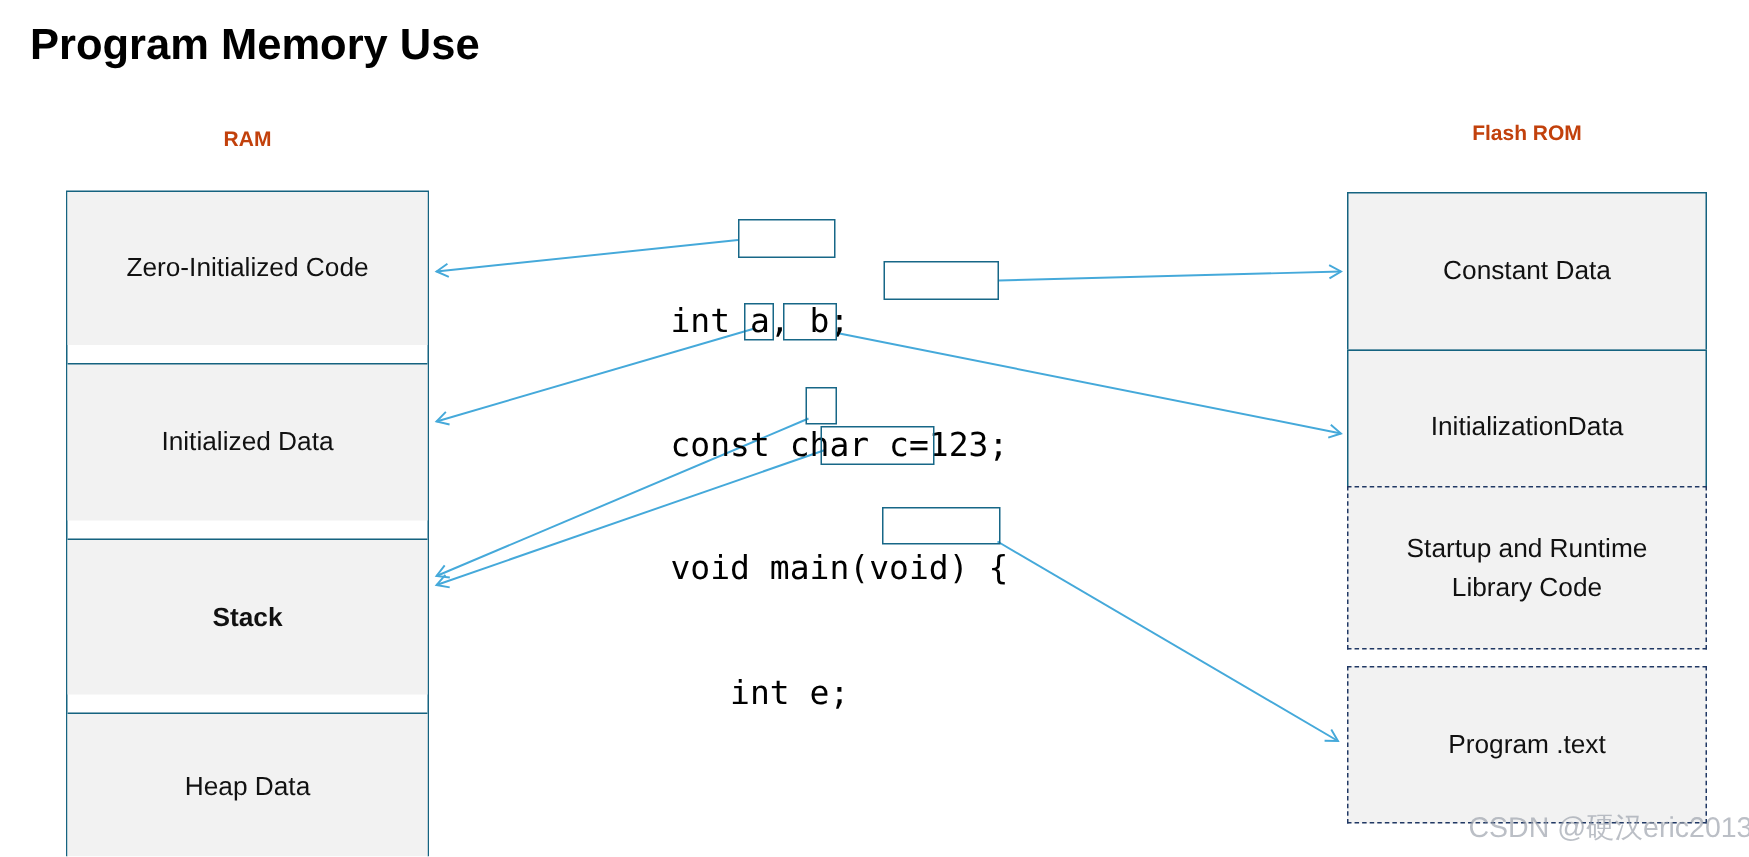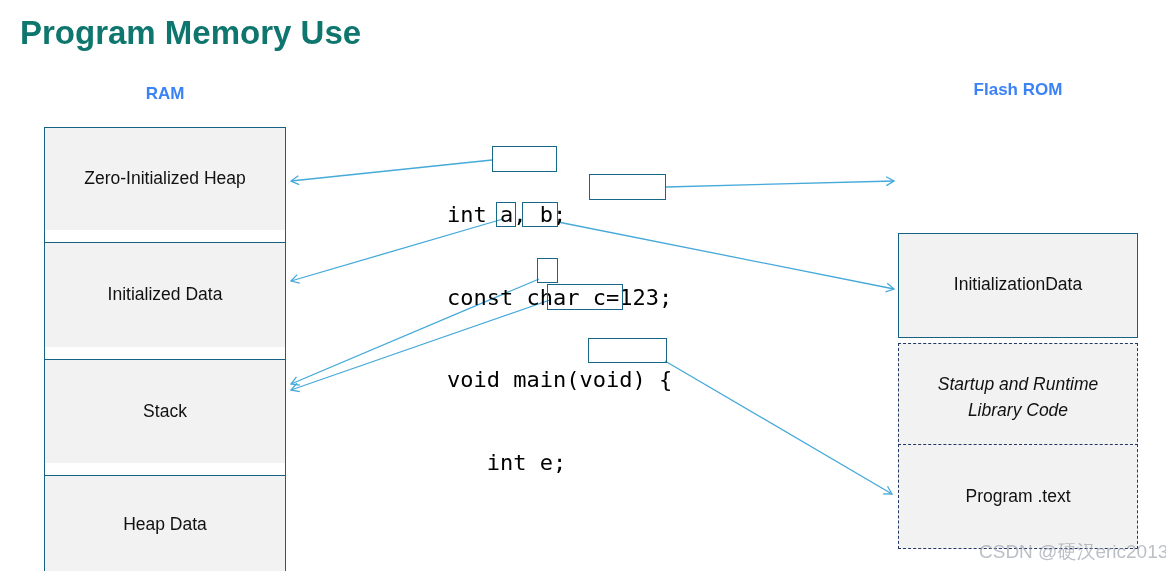--- a/index.html
+++ b/index.html
@@ -9,30 +9,30 @@
     position: relative;
     width: 1166px;
     height: 571px;
     background: #ffffff;
     overflow: hidden;
   }
   .title {
     position: absolute;
     left: 20px;
     top: 14px;
-    font-size: 33px;
+    font-size: 29px;
     font-weight: 600;
-    color: #0f766e;
+    color: #000000;
     letter-spacing: 0px;
   }
   .col-header {
     position: absolute;
-    font-size: 17px;
+    font-size: 14px;
     font-weight: bold;
-    color: #3b82f6;
+    color: #c2410c;
     text-align: center;
   }
   .col-header.ram   { left: 44px;  top: 84px; width: 242px; }
   .col-header.flash { left: 898px; top: 80px; width: 240px; }
 
   .mem-col {
     position: absolute;
     width: 242px;
   }
   .mem-cell {
@@ -44,21 +44,21 @@
     color: #111111;
     background: #F2F2F2;
     padding: 4px 10px;
     line-height: 1.45;
   }
   
   .ram-col { left: 44px; top: 127px; border: 1.5px solid #156380; }
   .ram-col .mem-cell + .mem-cell { border-top: 1.5px solid #156380; margin-top: 12px; }
   .ram-cell-0 { height: 102px; }
   .ram-cell-1 { height: 105px; }
-  .ram-cell-2 { height: 104px; }
+  .ram-cell-2 { height: 104px; font-weight: bold; }
   .ram-cell-3 { height:  99px; }
 
   
   .flash-box {
     position: absolute;
     left: 898px;
     width: 240px;
     display: flex;
     align-items: center;
     justify-content: center;
@@ -66,21 +66,21 @@
     font-size: 17.5px;
     color: #111111;
     background: #F2F2F2;
     padding: 4px 14px;
     line-height: 1.45;
   }
   .flash-box.solid  { border: 1.5px solid #156380; }
   .flash-box.dashed { border: 1.2px dashed #203864; }
   .flash-0 { top: 128px; height: 106px; }
   .flash-1 { top: 232.5px; height: 105px; }
-  .flash-2 { top: 343px; height: 109px; font-style: italic; }
+  .flash-2 { top: 324px; height: 109px; }
   .flash-3 { top: 444px; height: 105px; }
 
   .code-block {
     position: absolute;
     left: 447px;
     top: 146px;
     font-family: "DejaVu Sans Mono", monospace;
     font-size: 22px;
     line-height: 27.5px;
     color: #000000;
@@ -138,26 +138,27 @@
     <line x1="492" y1="160" x2="291" y2="181" stroke="#45A9DA" stroke-width="1.3" marker-end="url(#arrowhead)"></line>
     <line x1="666" y1="187" x2="894" y2="181" stroke="#45A9DA" stroke-width="1.3" marker-end="url(#arrowhead)"></line>
     <line x1="503" y1="219" x2="291" y2="281" stroke="#45A9DA" stroke-width="1.3" marker-end="url(#arrowhead)"></line>
     <line x1="558" y1="222" x2="894" y2="289" stroke="#45A9DA" stroke-width="1.3" marker-end="url(#arrowhead)"></line>
     <line x1="539" y1="279" x2="291" y2="384" stroke="#45A9DA" stroke-width="1.3" marker-end="url(#arrowhead)"></line>
     <line x1="550" y1="300" x2="291" y2="390" stroke="#45A9DA" stroke-width="1.3" marker-end="url(#arrowhead)"></line>
     <line x1="665" y1="361" x2="892" y2="494" stroke="#45A9DA" stroke-width="1.3" marker-end="url(#arrowhead)"></line>
   </svg>
 
   <div class="mem-col ram-col">
-    <div class="mem-cell ram-cell-0">Zero-Initialized Heap</div>
+    <div class="mem-cell ram-cell-0">Zero-Initialized Code</div>
     <div class="mem-cell ram-cell-1">Initialized Data</div>
     <div class="mem-cell ram-cell-2">Stack</div>
     <div class="mem-cell ram-cell-3">Heap Data</div>
   </div>
 
+  <div class="flash-box solid flash-0">Constant Data</div>
   <div class="flash-box solid flash-1">InitializationData</div>
   <div class="flash-box dashed flash-2">Startup and Runtime Library Code</div>
   <div class="flash-box dashed flash-3">Program .text</div>
 
   <div class="code-block">
     <div>int a, b;</div>
     <div>const char c=123;</div>
     <div>void main(void) {</div>
     <div>   int e;</div>
     

